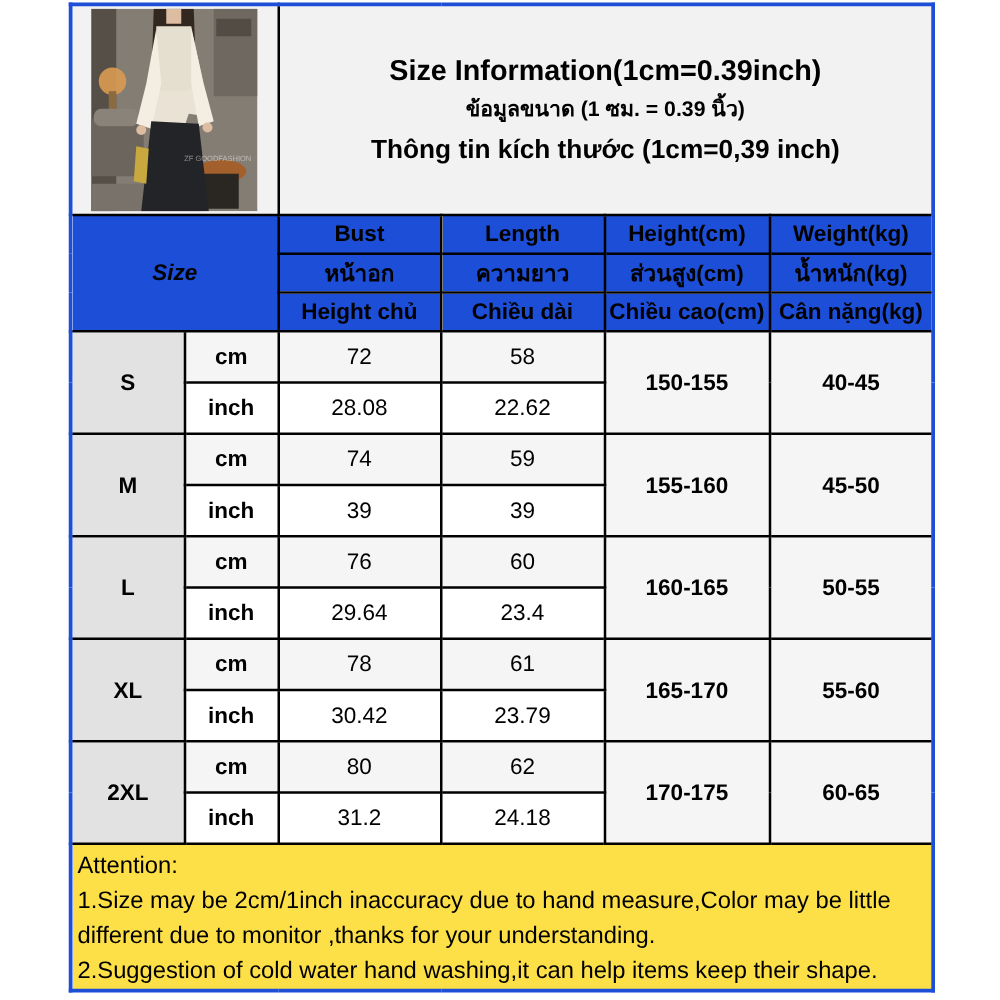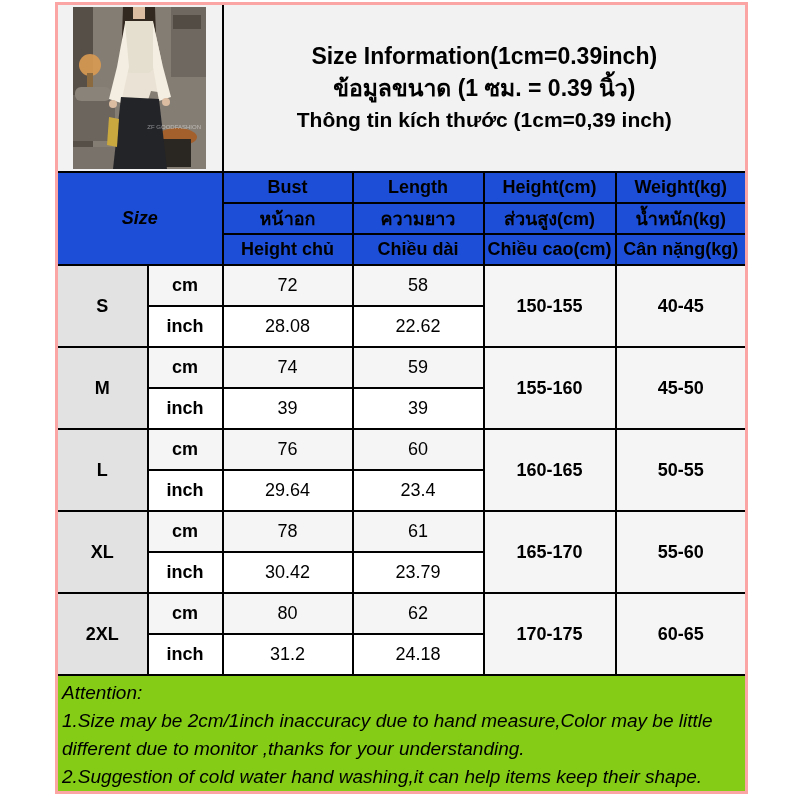--- a/index.html
+++ b/index.html
@@ -4,40 +4,40 @@
 <style>
   html,body{margin:0;padding:0;background:#fff;}
   .page{
     position:relative;width:800px;height:800px;background:#fff;
     font-family:"Liberation Sans","DejaVu Sans",sans-serif;color:#000;
     overflow:hidden;
   }
   table.size-table{
     position:absolute;left:55px;top:2px;width:690px;height:674px;
     border-collapse:collapse;table-layout:fixed;
-    border:3px solid #fca5a5;
+    border:3px solid #1d4ed8;
   }
   td{border:2px solid #000;text-align:center;vertical-align:middle;padding:0;overflow:hidden;}
   
   .photo-cell{background:#f2f2f2;height:166px;}
   .title-cell{background:#f2f2f2;}
   .title-en{font-size:23px;font-weight:bold;line-height:32px;}
-  .title-th{font-size:23px;font-weight:bold;line-height:32px;}
+  .title-th{font-size:17px;font-weight:bold;line-height:32px;}
   .title-vi{font-size:21px;font-weight:bold;line-height:32px;}
   
   .hdr td{background:#1d4ed8;font-weight:bold;font-size:18px;height:29px;}
   .size-cell{background:#e2e2e2;font-size:36px;font-weight:bold;font-style:italic;}
   
   .cm-row td{background:#f5f5f5;height:39px;font-size:18px;}
   .inch-row td{background:#ffffff;height:39px;font-size:18px;}
   .size-name{background:#e2e2e2 !important;font-weight:bold;font-size:19px;}
   .unit{font-weight:bold;margin-left:32px;}
   .range{background:#f5f5f5 !important;font-weight:bold;}
   
-  .attention-cell{background:#84cc16;text-align:left;vertical-align:top;padding:3px 6px 0 4px;font-style:italic;}
+  .attention-cell{background:#fde047;text-align:left;vertical-align:top;padding:3px 6px 0 4px;}
   .attention-cell div{font-size:19px;line-height:28px;font-weight:normal;}
   .photo-wrap{display:flex;align-items:center;justify-content:center;height:100%;}
 </style>
 </head>
 <body>
 
 <div class="page">
   <table class="size-table">
     <colgroup>
       <col style="width:91px">

